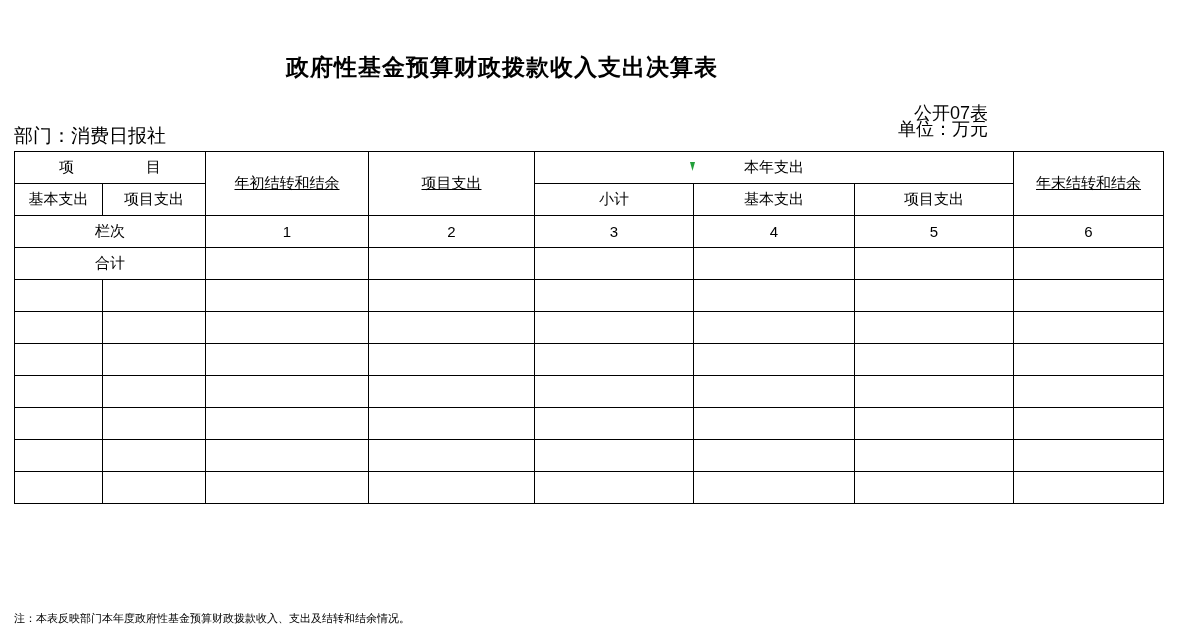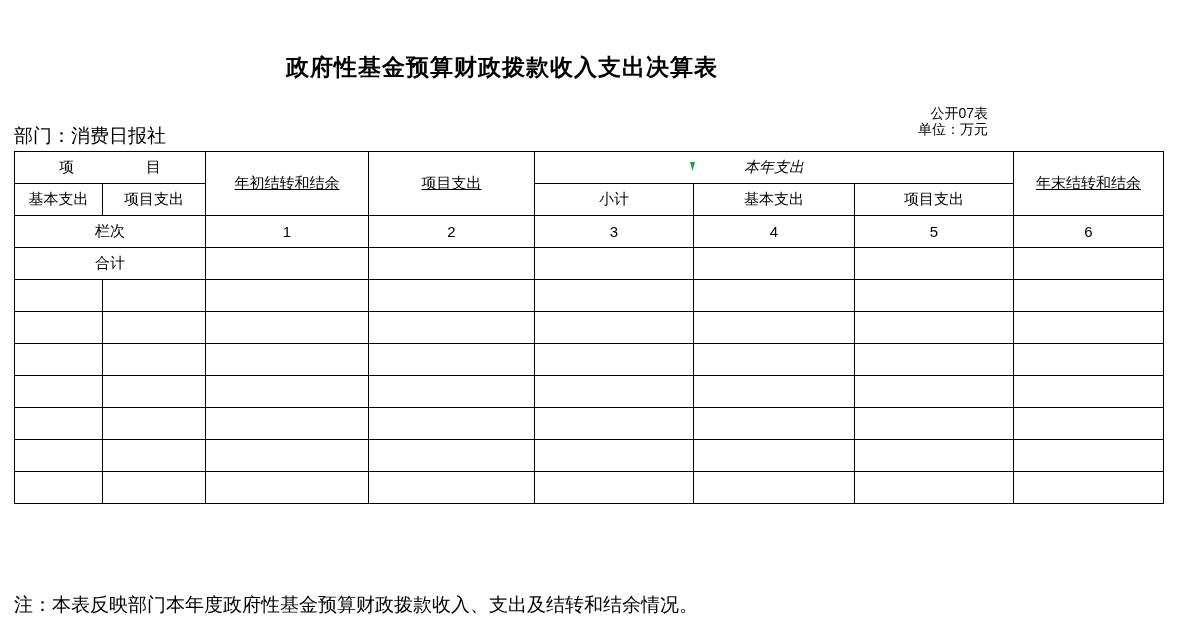--- a/index.html
+++ b/index.html
@@ -41,21 +41,21 @@
     top: 18px;
     font-size: 19px;
     font-family: "Liberation Sans", sans-serif;
     white-space: nowrap;
   }
   .right-meta {
     position: absolute;
     right: 16px;
     top: 0px;
     text-align: right;
-    font-size: 14px;
+    font-size: 18px;
     line-height: 16px;
   }
   .right-meta div {
     white-space: nowrap;
   }
   table.main {
     border-collapse: collapse;
     table-layout: fixed;
     width: 1149px;
     margin-left: 14px;
@@ -77,39 +77,38 @@
   }
   td.hdr-sub {
     height: 104px;
   }
   td.hdr-tall {
     height: 136px;
     text-decoration: underline;
   }
   td.hdr-exp {
     height: 32px;
-    font-style: italic;
   }
   td.row-line {
     height: 31px;
   }
   .green-mark {
     position: absolute;
     width: 5px;
     height: 9px;
     background: #22a03a;
     left: 690px;
     top: 162px;
     clip-path: polygon(0 0, 100% 0, 50% 100%);
   }
   .note {
     position: absolute;
     left: 14px;
-    bottom: 22px;
-    font-size: 19px;
+    bottom: 14px;
+    font-size: 11px;
     white-space: nowrap;
   }
 </style>
 </head>
 <body>
 
 <div class="page">
 
   <div class="doc-title">政府性基金预算财政拨款收入支出决算表</div>
 

